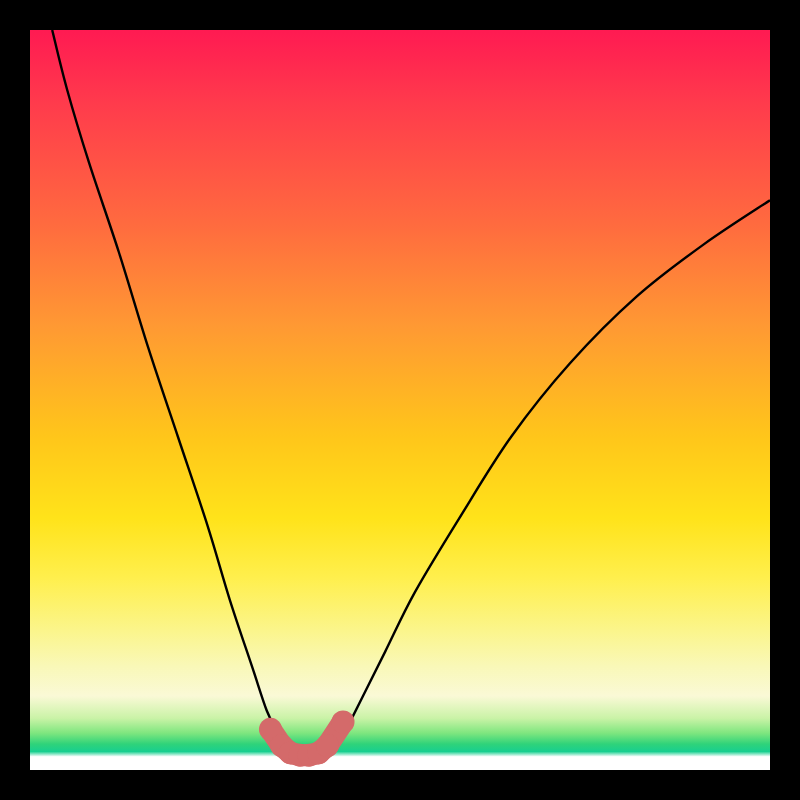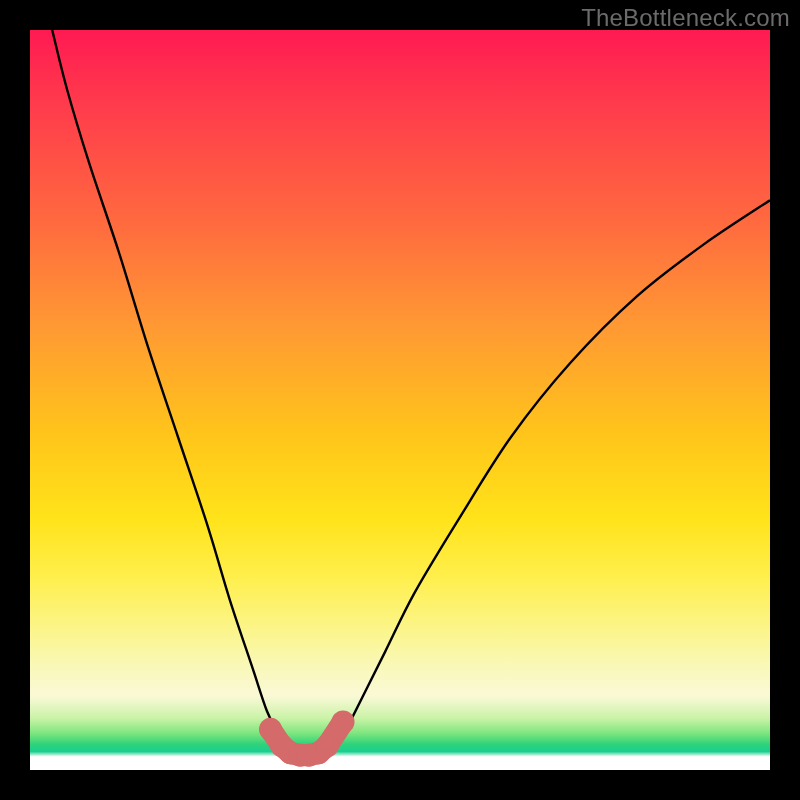--- a/index.html
+++ b/index.html
@@ -60,21 +60,20 @@
     top: 30px;
     width: 740px;
     height: 740px;
     overflow: visible;
   }
 </style>
 </head>
 <body>
 
 <div class="frame">
-  <div class="watermark">TheBottleneck.com</div>
   <div class="plot-bg"></div>
   <svg class="curves" viewBox="0 0 740 740" preserveAspectRatio="none">
     <path id="left-curve" fill="none" stroke="#000" stroke-width="2.4" d="M 22.2,0 C 24.666666666666664,9.866666666666655 30.833333333333332,36.99999999999993 37,59.19999999999993 C 43.166666666666664,81.39999999999993 50.56666666666667,106.0666666666667 59.2,133.20000000000005 C 67.83333333333334,160.3333333333334 78.93333333333334,191.16666666666666 88.8,222 C 98.66666666666666,252.83333333333334 108.53333333333333,287.36666666666673 118.4,318.20000000000005 C 128.26666666666668,349.03333333333336 138.13333333333333,377.40000000000003 148,407 C 157.86666666666667,436.59999999999997 168.96666666666667,468.66666666666663 177.6,495.79999999999995 C 186.23333333333332,522.9333333333333 192.4,546.3666666666666 199.8,569.8 C 207.20000000000002,593.2333333333333 215.83333333333334,617.9 222,636.4 C 228.16666666666666,654.9 232.48333333333335,669.6999999999999 236.8,680.8 C 241.11666666666667,691.9 244.20000000000002,696.8333333333334 247.9,703 C 251.6,709.1666666666666 255.3,714.0999999999999 259,717.8 C 262.7,721.5 268.25,723.9666666666667 270.09999999999997,725.2"></path>
     <path id="right-curve" fill="none" stroke="#000" stroke-width="2.4" d="M 296,725.2 C 297.23333333333335,723.9666666666667 300.9333333333333,720.2666666666667 303.4,717.8 C 305.8666666666667,715.3333333333333 308.33333333333337,714.0999999999999 310.8,710.4 C 313.26666666666665,706.7 314.5,703 318.2,695.6 C 321.9,688.2 326.8333333333333,678.3333333333334 333,666 C 339.1666666666667,653.6666666666666 346.56666666666666,638.8666666666667 355.2,621.6 C 363.8333333333333,604.3333333333334 372.4666666666667,584.6 384.8,562.4 C 397.1333333333333,540.1999999999999 413.16666666666663,514.3 429.2,488.4 C 445.23333333333335,462.5 462.5,432.9 481,407 C 499.5,381.1 519.2333333333332,356.4333333333333 540.1999999999999,332.99999999999994 C 561.1666666666666,309.5666666666666 584.5999999999999,286.1333333333333 606.8,266.4 C 629,246.66666666666666 651.1999999999999,230.63333333333335 673.4,214.60000000000002 C 695.6,198.5666666666667 728.9,177.59999999999994 740,170.19999999999993"></path>
     <path id="valley-stroke" fill="none" stroke="#d46a6a" stroke-width="22" stroke-linecap="round" stroke-linejoin="round" d="M 240.5,699.3 L 251.60000000000002,715.58 L 260.48,722.98 L 270.09999999999997,725.2 L 278.98,725.2 L 288.6,722.98 L 297.48,715.58 L 313.02,691.9"></path>
     <g id="marker-dots">
         <circle cx="240.5" cy="699.3" r="11.5" fill="#d46a6a"></circle>
         <circle cx="251.60000000000002" cy="715.58" r="11.5" fill="#d46a6a"></circle>
         <circle cx="260.48" cy="722.98" r="11.5" fill="#d46a6a"></circle>
         <circle cx="270.09999999999997" cy="725.2" r="11.5" fill="#d46a6a"></circle>

